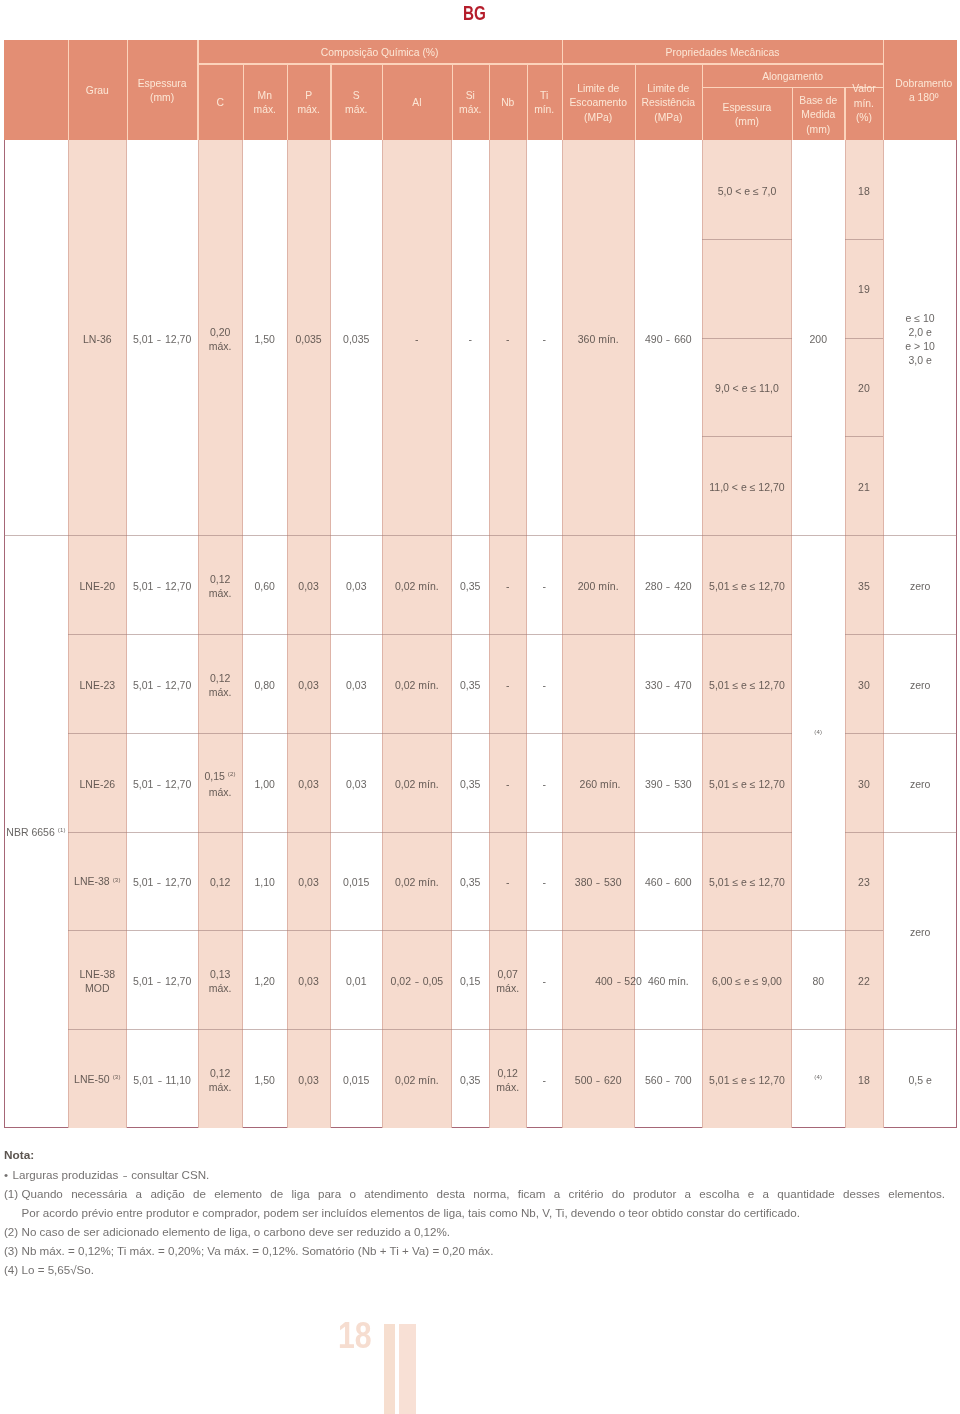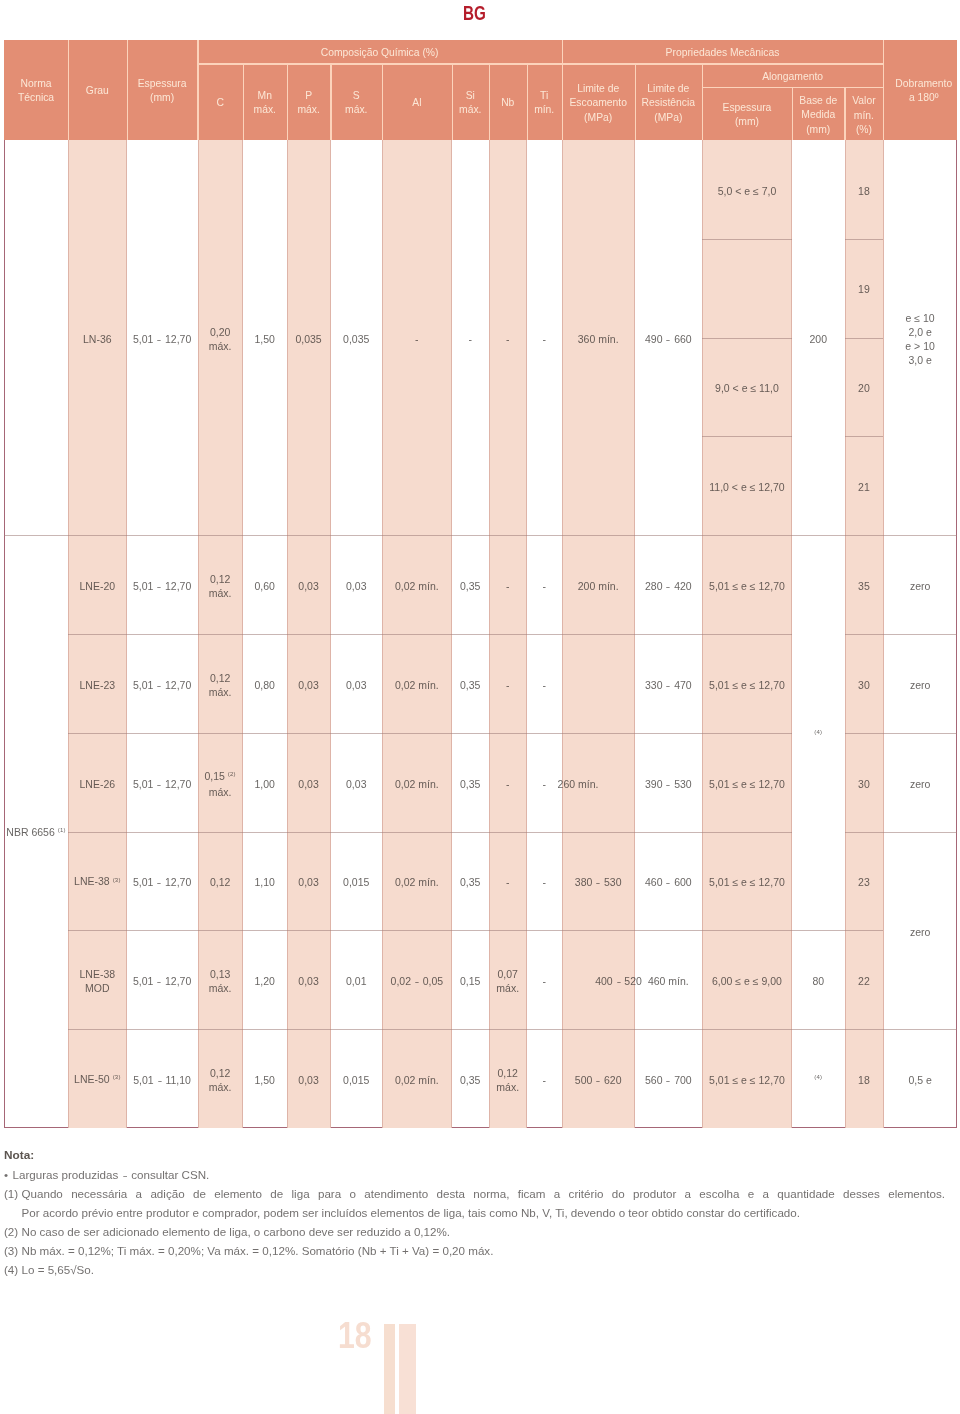--- a/index.html
+++ b/index.html
@@ -81,23 +81,20 @@
 <div class="hline" style="left:879.1px;top:47.8px;width:1.4px;height:52.7px"></div>
 <div class="hcell " style="left:193.5px;top:0.0px;width:364.2px;height:23.9px">
         <span>Composição Química (%)</span>
       </div>
 <div class="hcell " style="left:557.7px;top:0.0px;width:321.6px;height:23.9px">
         <span>Propriedades Mecânicas</span>
       </div>
 <div class="hcell pd1" style="left:698.0px;top:23.9px;width:181.3px;height:23.9px">
         <span>Alongamento</span>
       </div>
-<div class="hcell pd1" style="left:0.0px;top:0.0px;width:64.0px;height:100.5px">
-        <span>Norma<br>Técnica</span>
-      </div>
 <div class="hcell pd1" style="left:64.0px;top:0.0px;width:58.7px;height:100.5px">
         <span>Grau</span>
       </div>
 <div class="hcell pd1" style="left:122.7px;top:0.0px;width:70.8px;height:100.5px">
         <span>Espessura<br>(mm)</span>
       </div>
 <div class="hcell pd" style="left:193.5px;top:23.9px;width:45.3px;height:76.6px">
         <span>C</span>
       </div>
 <div class="hcell pd" style="left:238.8px;top:23.9px;width:43.9px;height:76.6px">
@@ -126,21 +123,21 @@
       </div>
 <div class="hcell pd" style="left:630.7px;top:23.9px;width:67.3px;height:76.6px">
         <span>Limite de<br>Resistência<br>(MPa)</span>
       </div>
 <div class="hcell pd" style="left:698.0px;top:47.8px;width:89.9px;height:52.7px">
         <span>Espessura<br>(mm)</span>
       </div>
 <div class="hcell pd" style="left:787.9px;top:47.8px;width:52.7px;height:52.7px">
         <span>Base de<br>Medida<br>(mm)</span>
       </div>
-<div class="hcell pd" style="left:840.6px;top:56px;width:38.7px;height:38px">
+<div class="hcell pd" style="left:840.6px;top:44px;width:38.7px;height:38px">
         <span>Valor<br>mín.<br>(%)</span>
       </div>
 <div class="hcell pd1" style="left:879.3px;top:0.0px;width:81px;height:100.5px">
         <span>Dobramento<br>a 180º</span>
       </div>
 <div class="shade" style="left:64.0px;top:100.5px;width:58.7px;height:987.5px"></div>
 <div class="vline" style="left:64.0px;top:100.5px;width:0.8px;height:987.5px"></div>
 <div class="vline" style="left:121.9px;top:100.5px;width:0.8px;height:987.5px"></div>
 <div class="shade" style="left:193.5px;top:100.5px;width:45.3px;height:987.5px"></div>
 <div class="vline" style="left:193.5px;top:100.5px;width:0.8px;height:987.5px"></div>
@@ -357,21 +354,21 @@
       </div>
 <div class="cell " style="left:447.7px;top:693.4px;width:37.1px;height:99.0px">
         <span>0,35</span>
       </div>
 <div class="cell " style="left:484.8px;top:693.4px;width:37.9px;height:99.0px">
         <span>-</span>
       </div>
 <div class="cell " style="left:522.7px;top:693.4px;width:35.0px;height:99.0px">
         <span>-</span>
       </div>
-<div class="cell " style="left:542px;top:693.4px;width:64px;height:99.0px">
+<div class="cell " style="left:564px;top:693.4px;width:64px;height:99.0px">
         <span>260 mín.</span>
       </div>
 <div class="cell " style="left:630.7px;top:693.4px;width:67.3px;height:99.0px">
         <span>390 <span class="ndash">–</span> 530</span>
       </div>
 <div class="cell " style="left:698.0px;top:693.4px;width:89.9px;height:99.0px">
         <span>5,01 ≤ e ≤ 12,70</span>
       </div>
 <div class="cell " style="left:840.6px;top:693.4px;width:38.7px;height:99.0px">
         <span>30</span>

